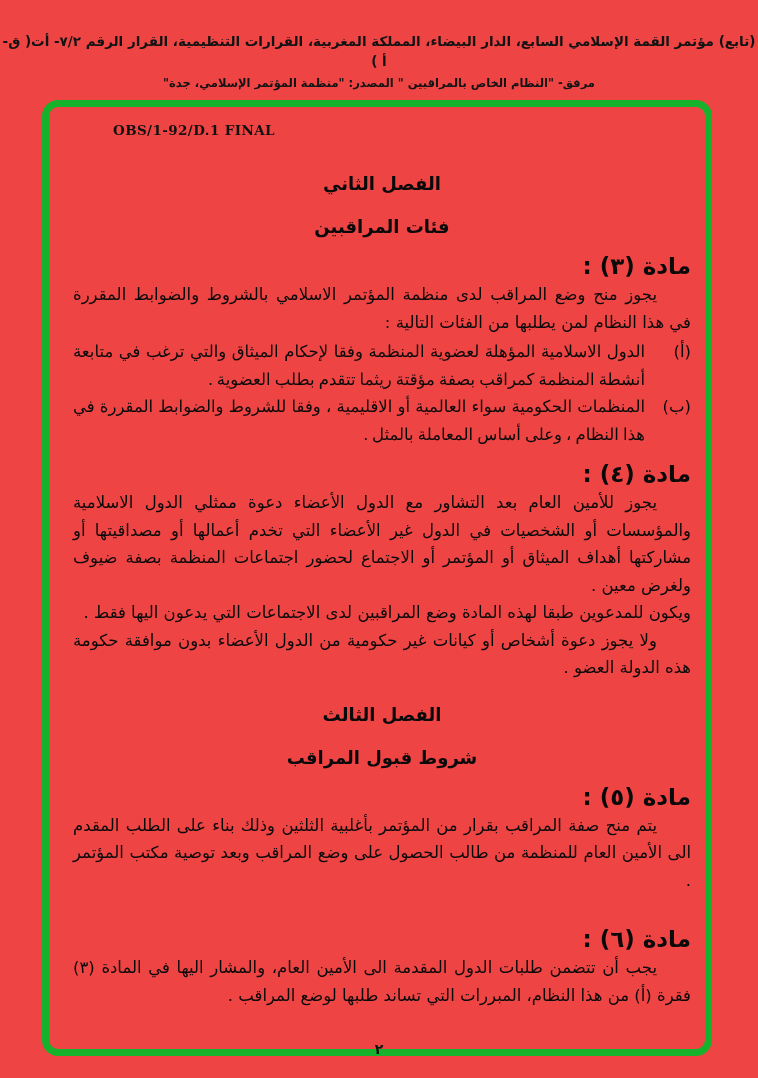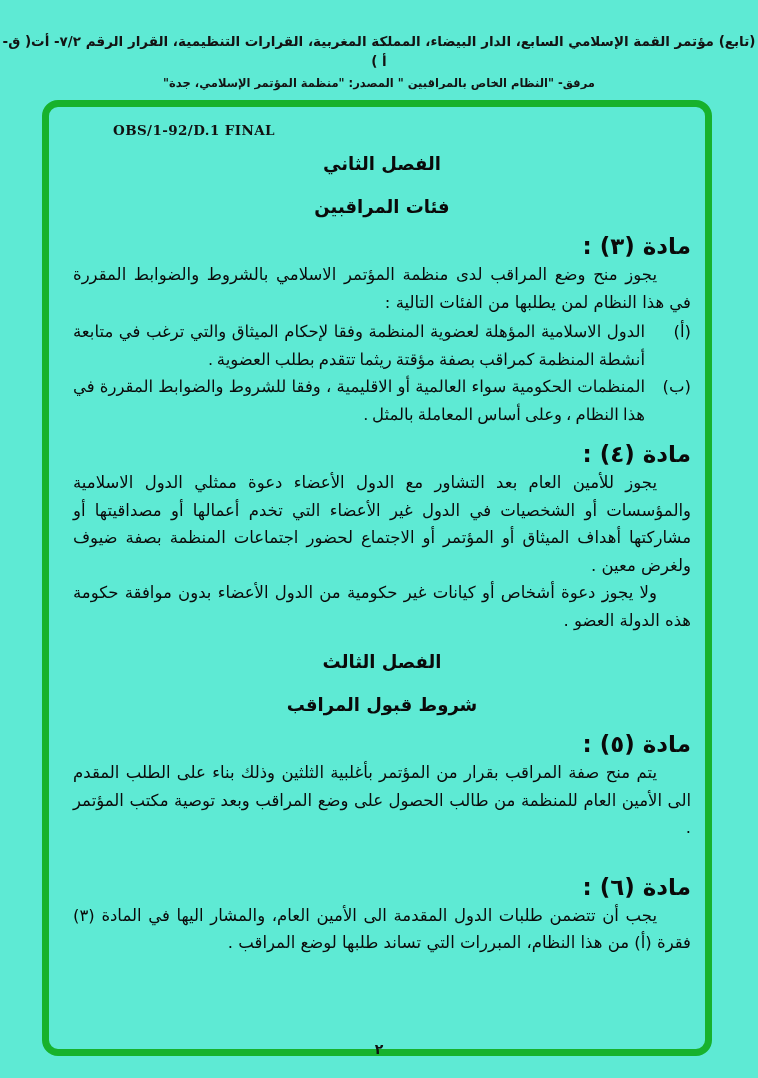--- a/index.html
+++ b/index.html
@@ -29,21 +29,21 @@
     direction:ltr; font-family:"DejaVu Serif","Liberation Serif",serif;
     font-weight:bold; font-size:13.5px; letter-spacing:.4px; color:#111;
   }
 
   
   .content {
     position:absolute; top:44px; right:14px; left:24px;
     direction:rtl; font-size:16.5px; line-height:27.5px; color:#0a0a0a;
   }
   .chapter-title, .chapter-subtitle {
-    text-align:center; font-weight:bold; font-size:18px; line-height:26px;
+    text-align:center; font-weight:bold; font-size:18px; line-height:26px;margin-top:20px;
   }
   .chapter-subtitle { margin-top:17px; }
   .article-heading {
     font-weight:bold; font-size:23px; line-height:26px;
     margin-top:13px; margin-bottom:2px;
   }
   .para { text-align:justify; }
   .para.indent { text-indent:34px; }
   .list { margin-top:2px; }
   .list-item { display:flex; }
@@ -54,21 +54,21 @@
 
   
   .page-number {
     position:absolute; top:1041px; left:0; right:0;
     text-align:center; font-weight:bold; font-size:14px; color:#111;
   }
 </style>
 </head>
 <body>
 
-<div class="page" style="background: #5eead4; color: rgb(10, 10, 10);">
+<div class="page" style="background: #ef4444; color: rgb(10, 10, 10);">
 
   <div class="doc-header">
     <div class="line1">(تابع) مؤتمر القمة الإسلامي السابع، الدار البيضاء، المملكة المغربية، القرارات التنظيمية، القرار الرقم ٧/٢- أت( ق- أ )</div>
     <div class="line2">مرفق- "النظام الخاص بالمراقبين " المصدر: "منظمة المؤتمر الإسلامي، جدة"</div>
   </div>
 
   <div class="frame" style="border-color: rgb(23, 178, 44);">
 
     <div class="doc-code">OBS/1-92/D.1 FINAL</div>
 
@@ -88,20 +88,21 @@
           <div class="list-item">
             <span class="marker">(ب)</span>
             <span class="item-text">المنظمات الحكومية سواء العالمية أو الاقليمية ، وفقا للشروط والضوابط المقررة في هذا النظام ، وعلى أساس المعاملة بالمثل .</span>
           </div>
         </div>
       </div>
 
       <div class="section">
         <div class="article-heading">مادة (٤) :</div>
         <p class="para indent">يجوز للأمين العام بعد التشاور مع الدول الأعضاء دعوة ممثلي الدول الاسلامية والمؤسسات أو الشخصيات في الدول غير الأعضاء التي تخدم أعمالها أو مصداقيتها أو مشاركتها أهداف الميثاق أو المؤتمر أو الاجتماع لحضور اجتماعات المنظمة بصفة ضيوف ولغرض معين .</p>
+        <p class="para">ويكون للمدعوين طبقا لهذه المادة وضع المراقبين لدى الاجتماعات التي يدعون اليها فقط .</p>
         <p class="para indent">ولا يجوز دعوة أشخاص أو كيانات غير حكومية من الدول الأعضاء بدون موافقة حكومة هذه الدولة العضو .</p>
       </div>
 
       <div class="section-ch3">
         <div class="chapter-title">الفصل الثالث</div>
         <div class="chapter-subtitle">شروط قبول المراقب</div>
       </div>
 
       <div class="section">
         <div class="article-heading">مادة (٥) :</div>

